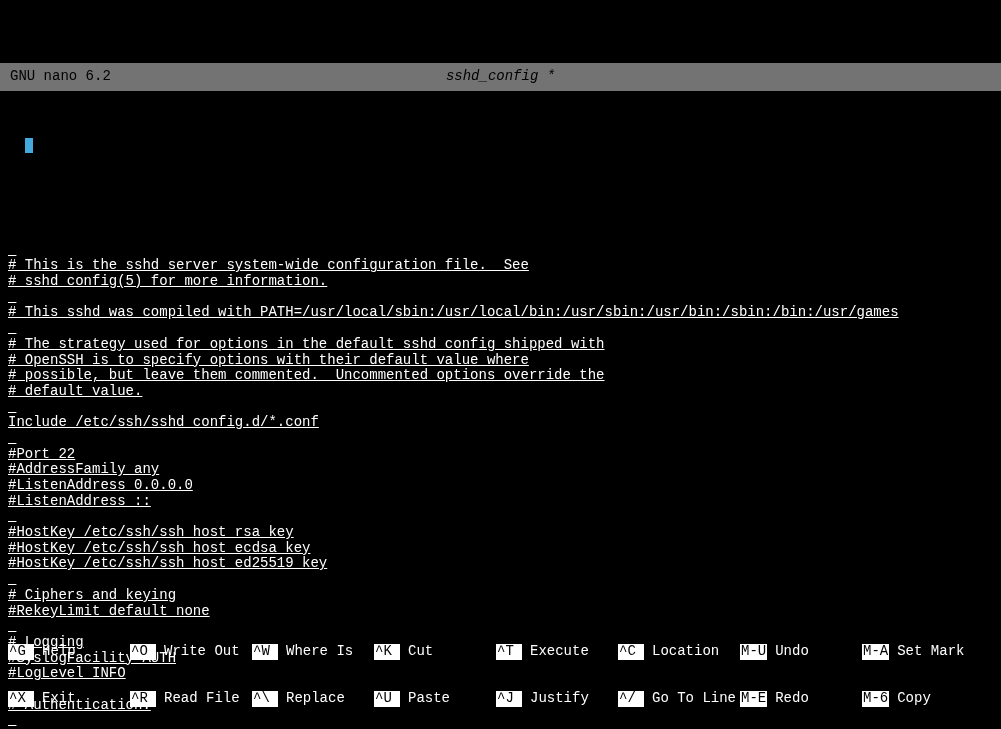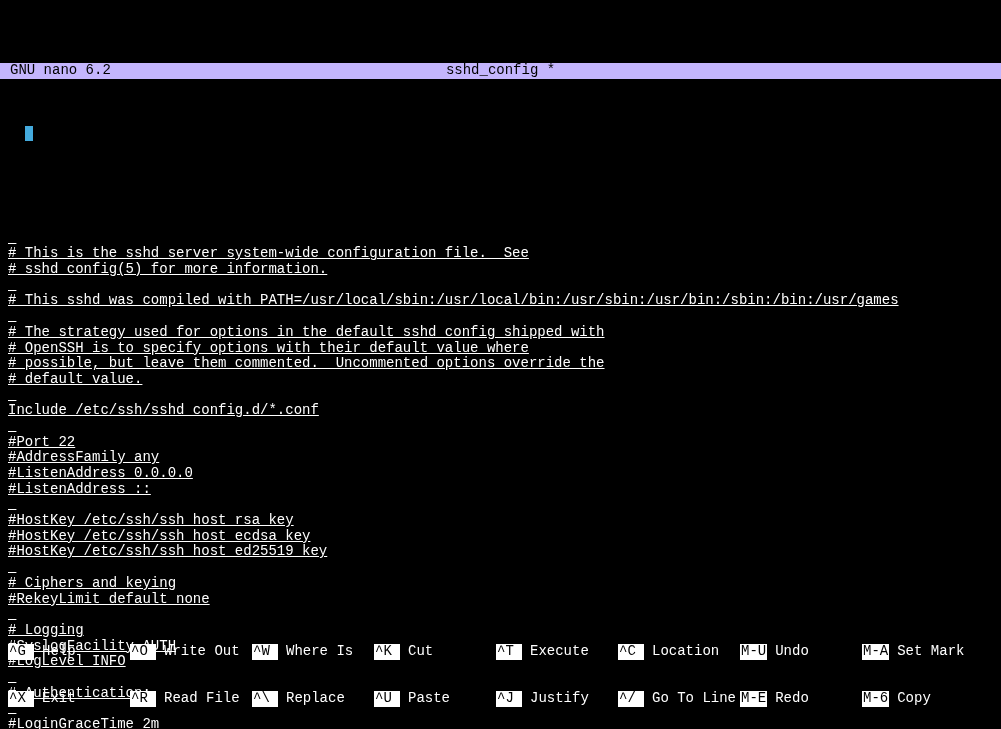--- a/index.html
+++ b/index.html
@@ -9,35 +9,36 @@
       font-family: "Courier New", Consolas, Monaco, monospace;
       font-size: 14px;
       line-height: 1.12;
       width: 1001px;
       height: 729px;
       overflow: hidden;
       position: relative;
       white-space: pre;
     }
     .titlebar {
-      background: #c4b5fd;
+      background: #737373;
       color: #000;
-      height: 16px;
+      height: 28px;
       display: flex;
       align-items: center;
       position: relative;
     }
     .titlebar .app {
       position: absolute;
       left: 10px;
     }
     .titlebar .file {
       position: absolute;
       left: 50%;
       transform: translateX(-50%);
+      font-style: italic;
     }
     .cursor-line {
       height: 16px;
     }
     .cursor {
       display: inline-block;
       width: 8.4px;
       height: 15px;
       background: #4ad;
       vertical-align: top;

